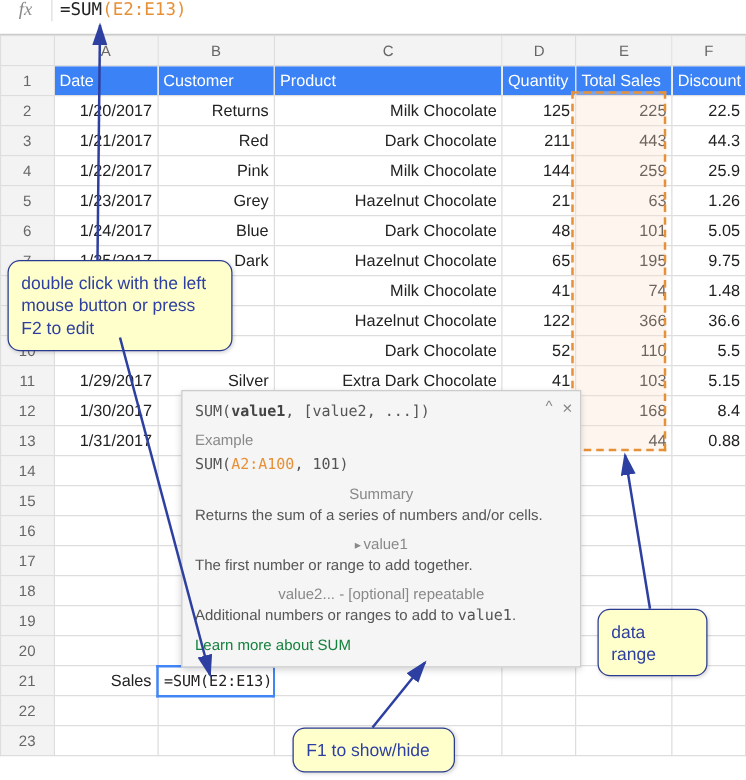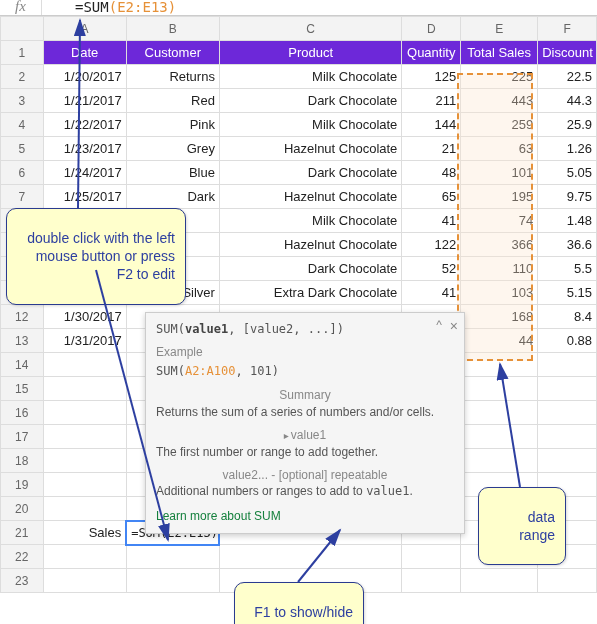--- a/index.html
+++ b/index.html
@@ -9,25 +9,24 @@
     font-size: 13px;
     color: #222;
     background: #fff;
     position: relative;
     width: 597px;
     height: 624px;
     overflow: hidden;
   }
   .formula-bar {
     display: flex;
-    align-items: flex-end;
-    height: 16px;
+    align-items: flex-start;
+    height: 28px;
     border-bottom: 1px solid #ccc;
     background: #fff;
-    gap: 27px;
   }
   .fx {
     width: 42px;
     font-style: italic;
     font-family: "Times New Roman", serif;
     color: #888;
     text-align: center;
     font-size: 15px;
     border-right: 1px solid #ddd;
   }
@@ -60,24 +59,24 @@
     font-size: 12px;
   }
   .grid th.rowhdr { width: 42px; }
   .col-a { width: 82px; }
   .col-b { width: 92px; }
   .col-c { width: 180px; }
   .col-d { width: 58px; }
   .col-e { width: 76px; }
   .col-f { width: 58px; }
   .hdr-cell {
-    background: #6d28d9;
+    background: #3b82f6;
     color: #fff;
     font-weight: normal;
-    text-align: center;
+    text-align: left;
     font-size: 13px;
   }
   .r { text-align: right; }
   .sales-label { text-align: right; margin-left: 16px; }
   .formula-cell {
     font-family: "Consolas", monospace;
     background: #fff;
     border: 2px solid #4285f4 !important;
     padding: 0 2px;
     font-size: 12px;
@@ -108,24 +107,24 @@
   .tooltip .sec-head { color: #888; margin-top: 6px; text-align: center; }
   .tooltip .link { color: #15803d; margin-top: 8px; cursor: pointer; }
   .tooltip .close { position: absolute; right: 6px; top: 4px; color: #888; font-size: 14px; cursor: pointer; }
   .tooltip .collapse { position: absolute; right: 22px; top: 4px; color: #888; font-size: 12px; cursor: pointer; }
   .tooltip .arrow { color: #888; margin-right: 2px; font-size: 10px;}
   .callout {
     position: absolute;
     background: #ffffcc;
     border: 1px solid #2a3b8f;
     border-radius: 10px;
-    padding: 20px 10px;
+    padding: 8px 10px;
     color: #2d3fa0;
     font-size: 14px;
-    text-align: right;
+    text-align: left;
     box-shadow: 1px 1px 3px rgba(0,0,0,0.15);
     line-height: 1.3;
   }
   svg.overlay {
     position: absolute;
     left: 0; top: 0;
     width: 597px; height: 624px;
     pointer-events: none;
   }
   .mono-inline { font-family: "Consolas", monospace; }

